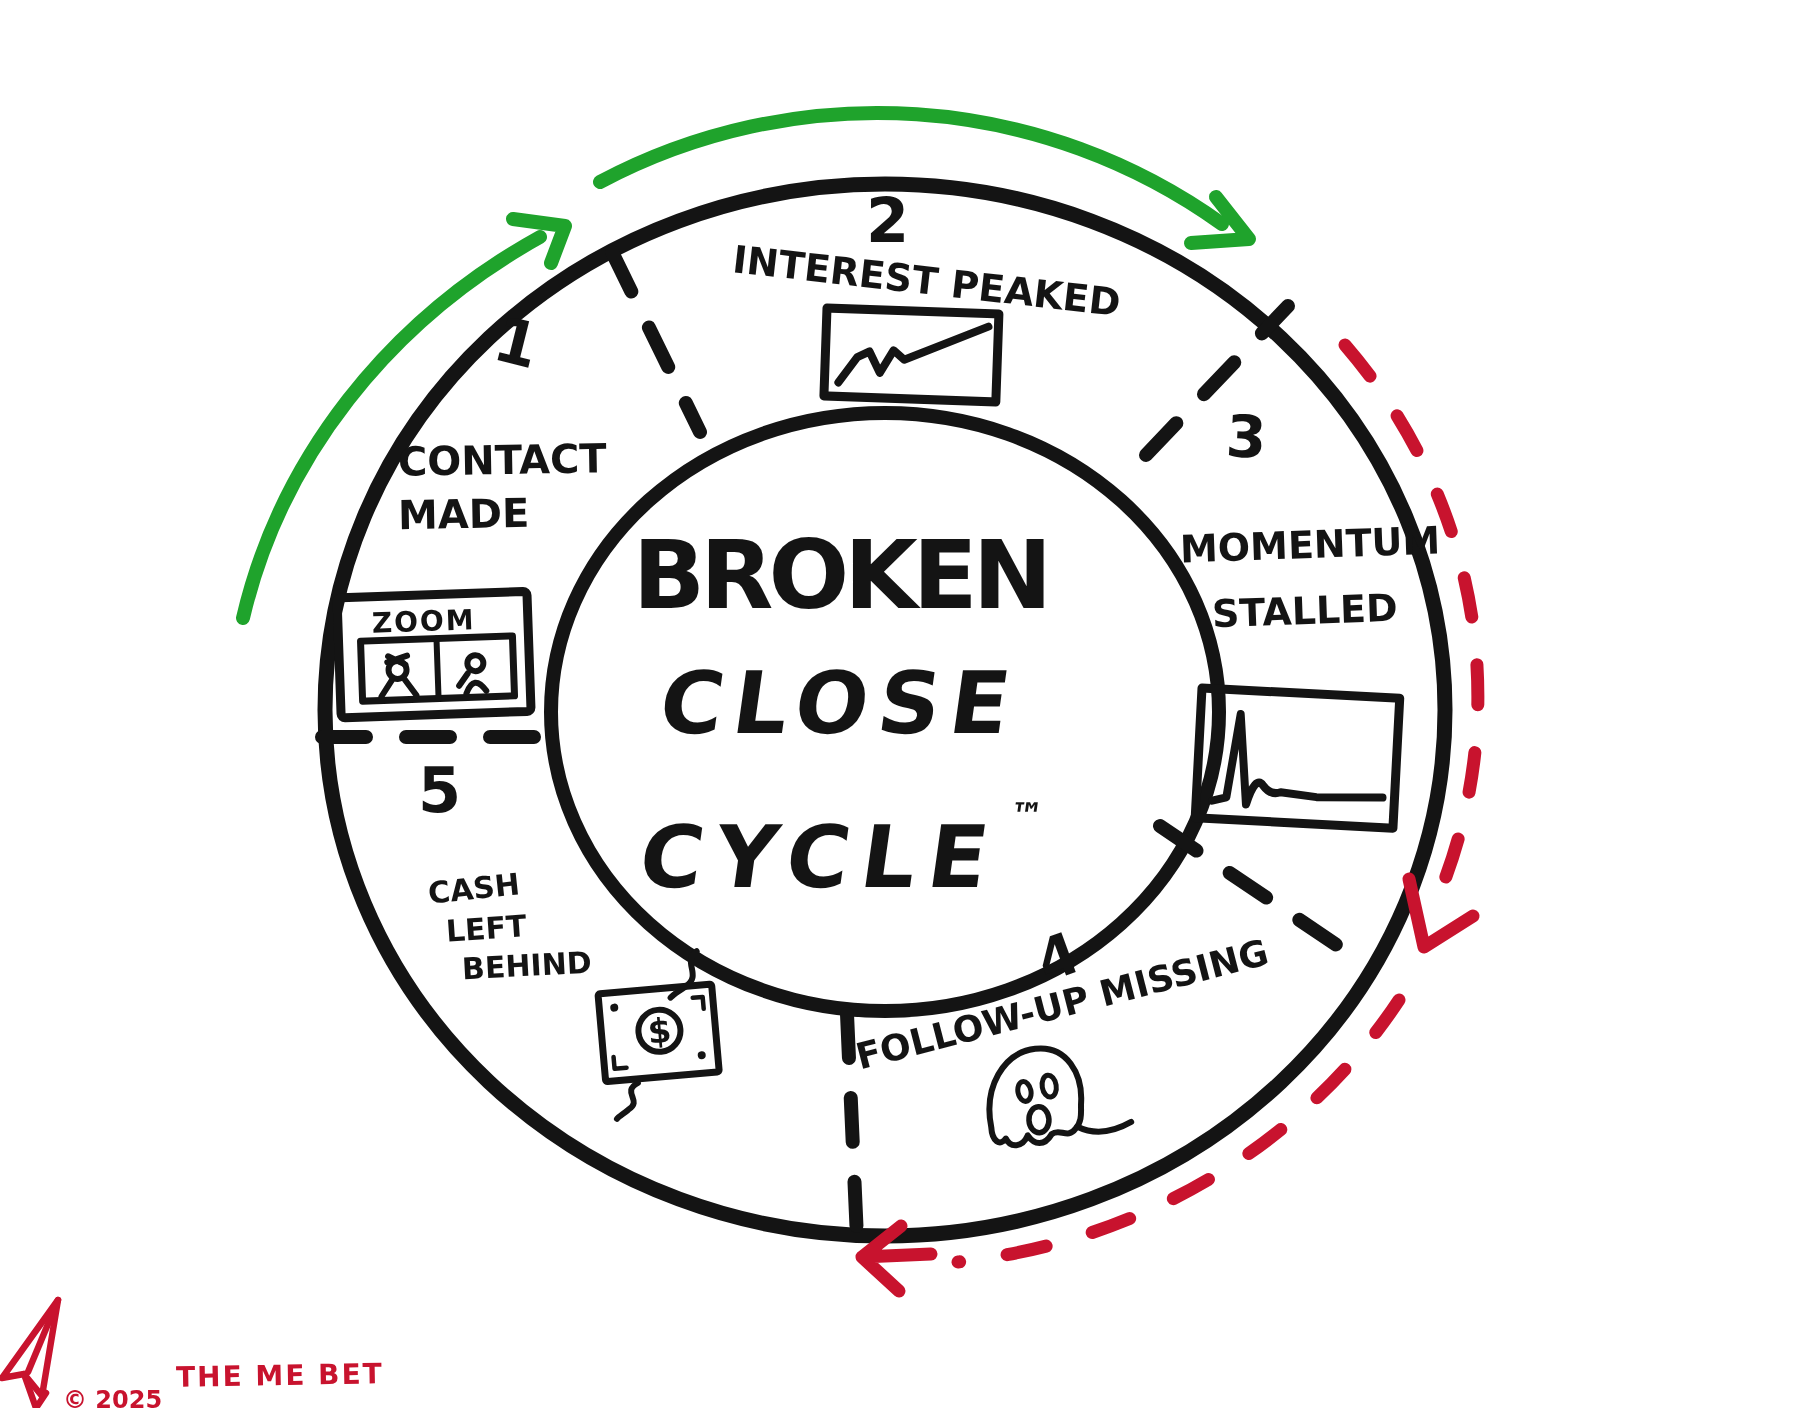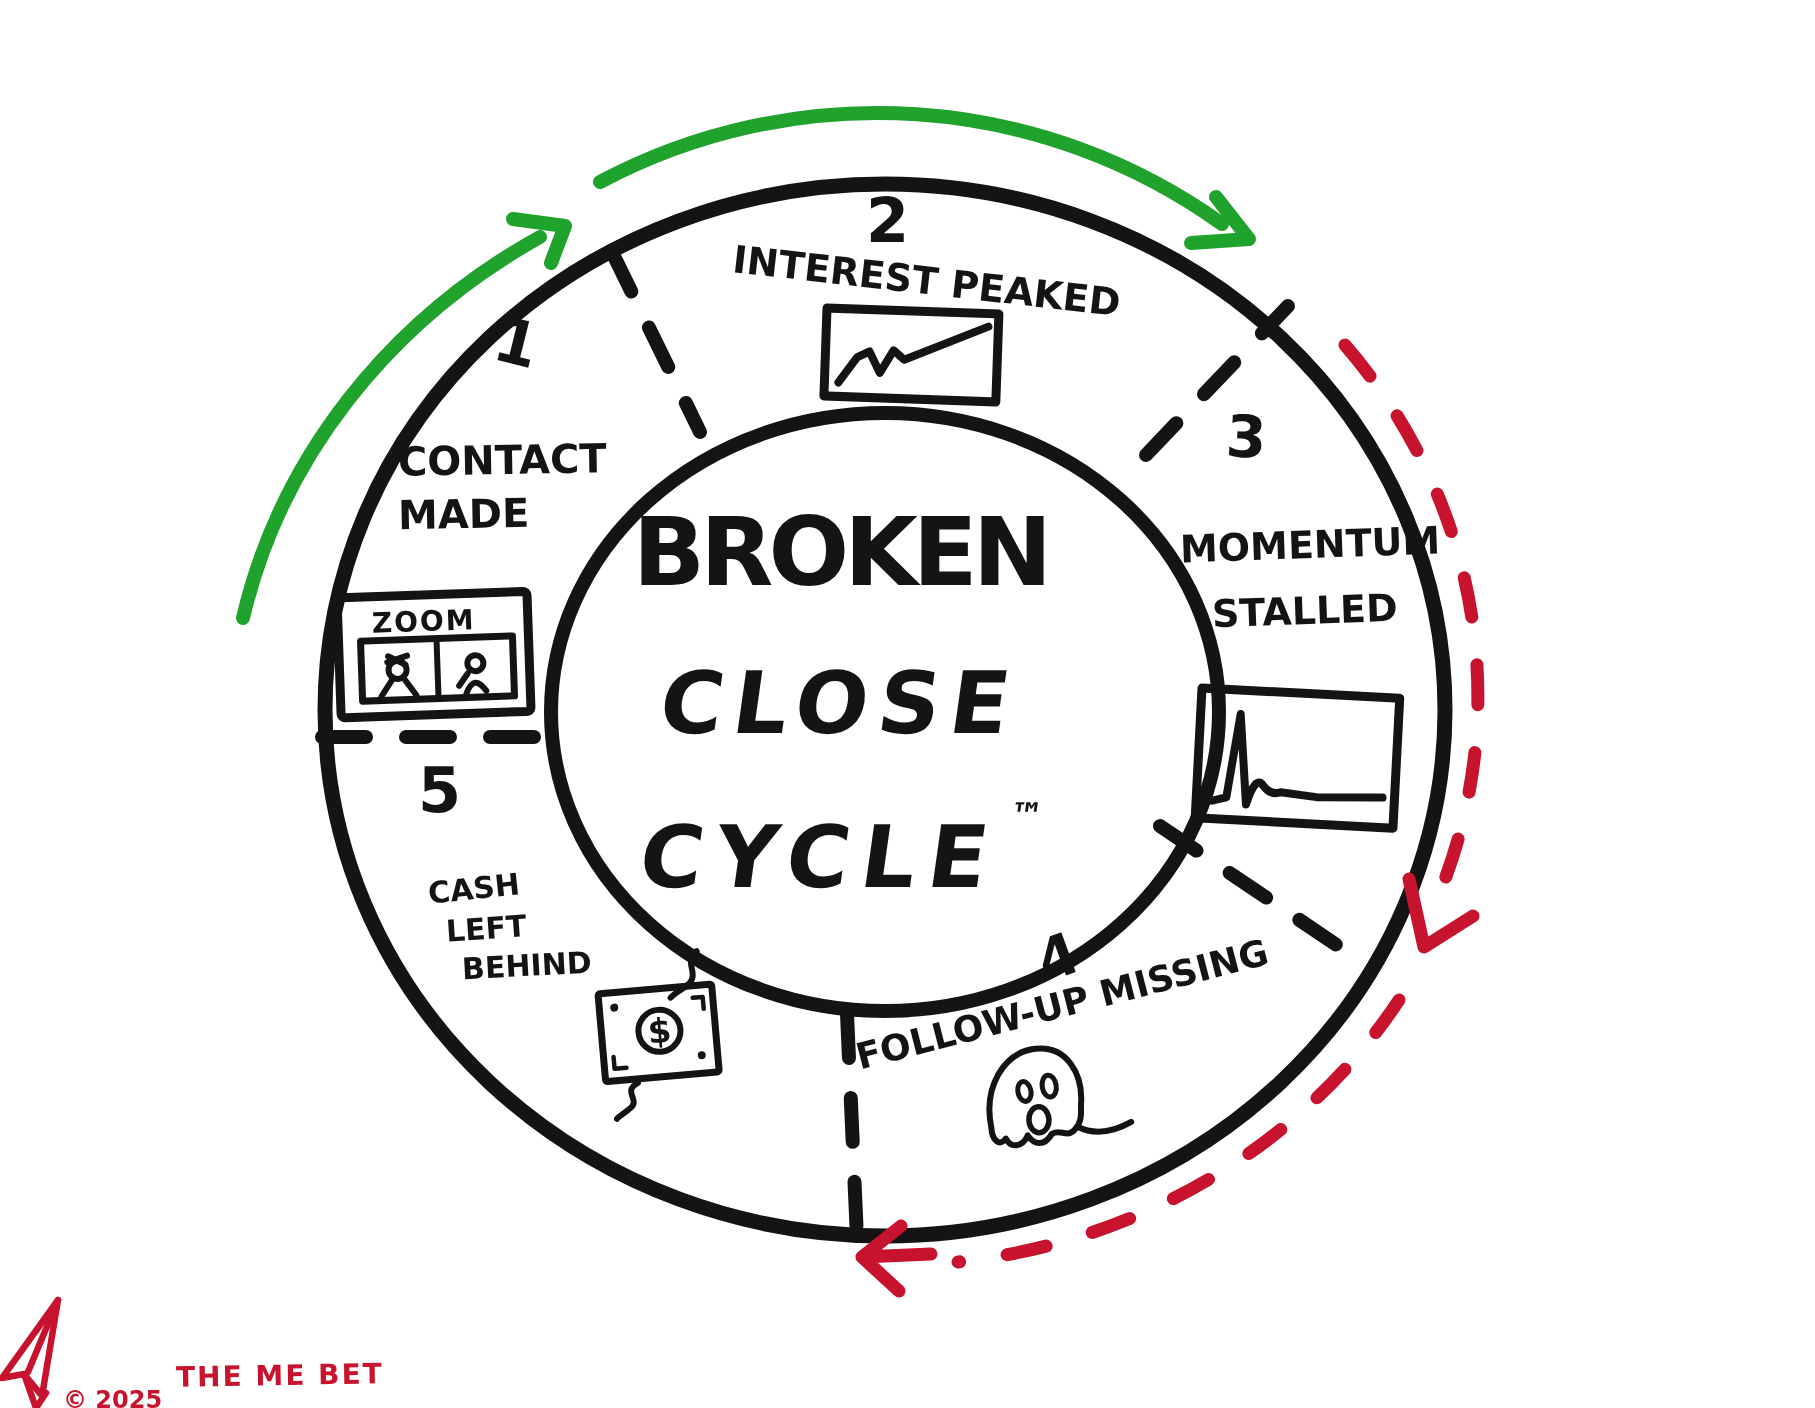--- a/index.html
+++ b/index.html
@@ -18,21 +18,21 @@
     color:#141414;
     white-space:nowrap;
     line-height:1;
   }
   .num{font-size:58px;}
   .title-line{
     position:absolute;left:600px;width:480px;
     text-align:center;font-weight:bold;color:#141414;
     white-space:nowrap;line-height:1;
   }
-  .t1{top:505px;font-size:95px;letter-spacing:-5px;text-align:center;}
+  .t1{top:528px;font-size:95px;letter-spacing:-5px;text-align:center;}
   .t2{top:660px;font-size:86px;letter-spacing:10px;transform:skewX(-8deg);}
   .t3{top:798px;font-size:86px;letter-spacing:12px;transform:skewX(-8deg);}
   .tm{font-size:34px;letter-spacing:0;vertical-align:60px;margin-left:4px;}
   .footer-txt{position:absolute;font-weight:bold;color:#c8132e;white-space:nowrap;line-height:1;}
 </style>
 </head>
 <body>
 
 <div class="canvas">
 

